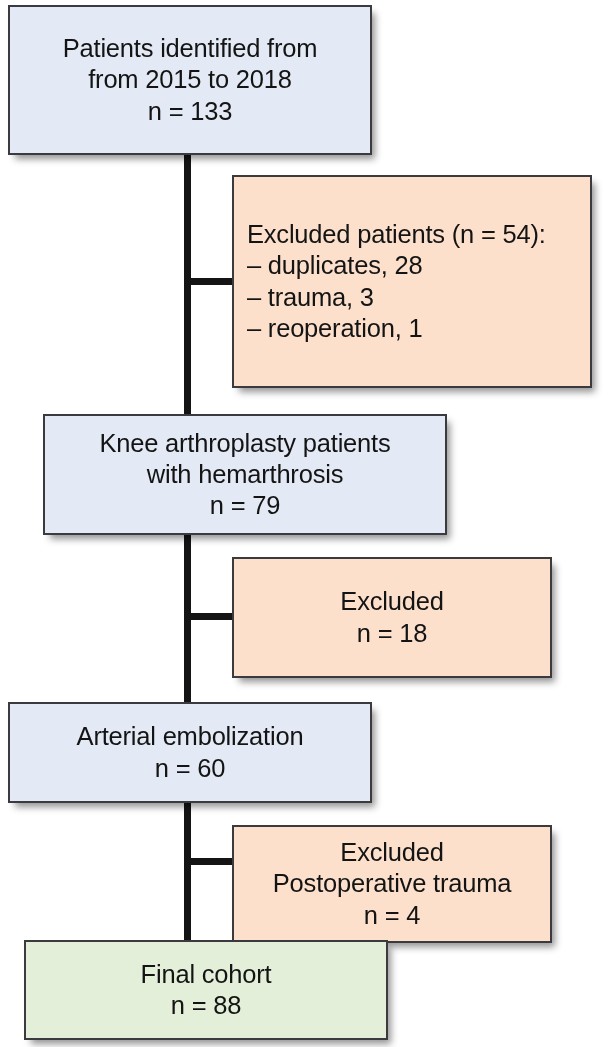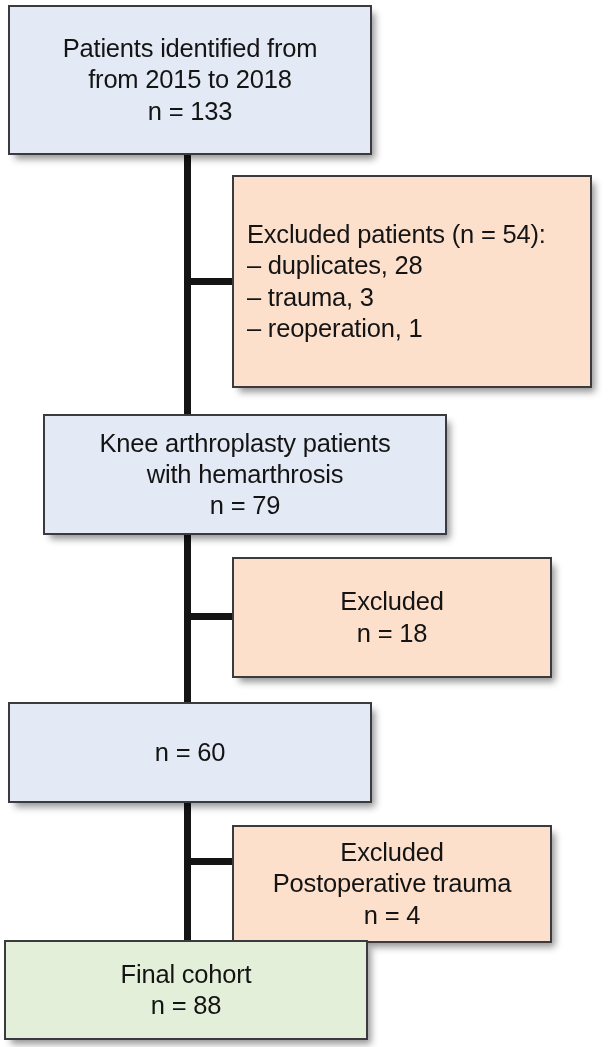--- a/index.html
+++ b/index.html
@@ -98,27 +98,28 @@
     <span class="line">with hemarthrosis</span>
     <span class="line">n = 79</span>
   </div>
 
   <div class="node excluded centered" style="left:232px; top:557px; width:320px; height:121px;">
     <span class="line">Excluded</span>
     <span class="line">n = 18</span>
   </div>
 
   <div class="node primary centered" style="left:8px; top:702px; width:364px; height:101px;">
+    <span class="line">Arterial embolization</span>
     <span class="line">n = 60</span>
   </div>
 
   <div class="node excluded centered" style="left:232px; top:825px; width:320px; height:118px;">
     <span class="line">Excluded</span>
     <span class="line">Postoperative trauma</span>
     <span class="line">n = 4</span>
   </div>
 
-  <div class="node final centered" style="left:4px; top:940px; width:364px; height:100px;">
+  <div class="node final centered" style="left:24px; top:940px; width:364px; height:100px;">
     <span class="line">Final cohort</span>
     <span class="line">n = 88</span>
   </div>
 
 </div>
 
 </body></html>

